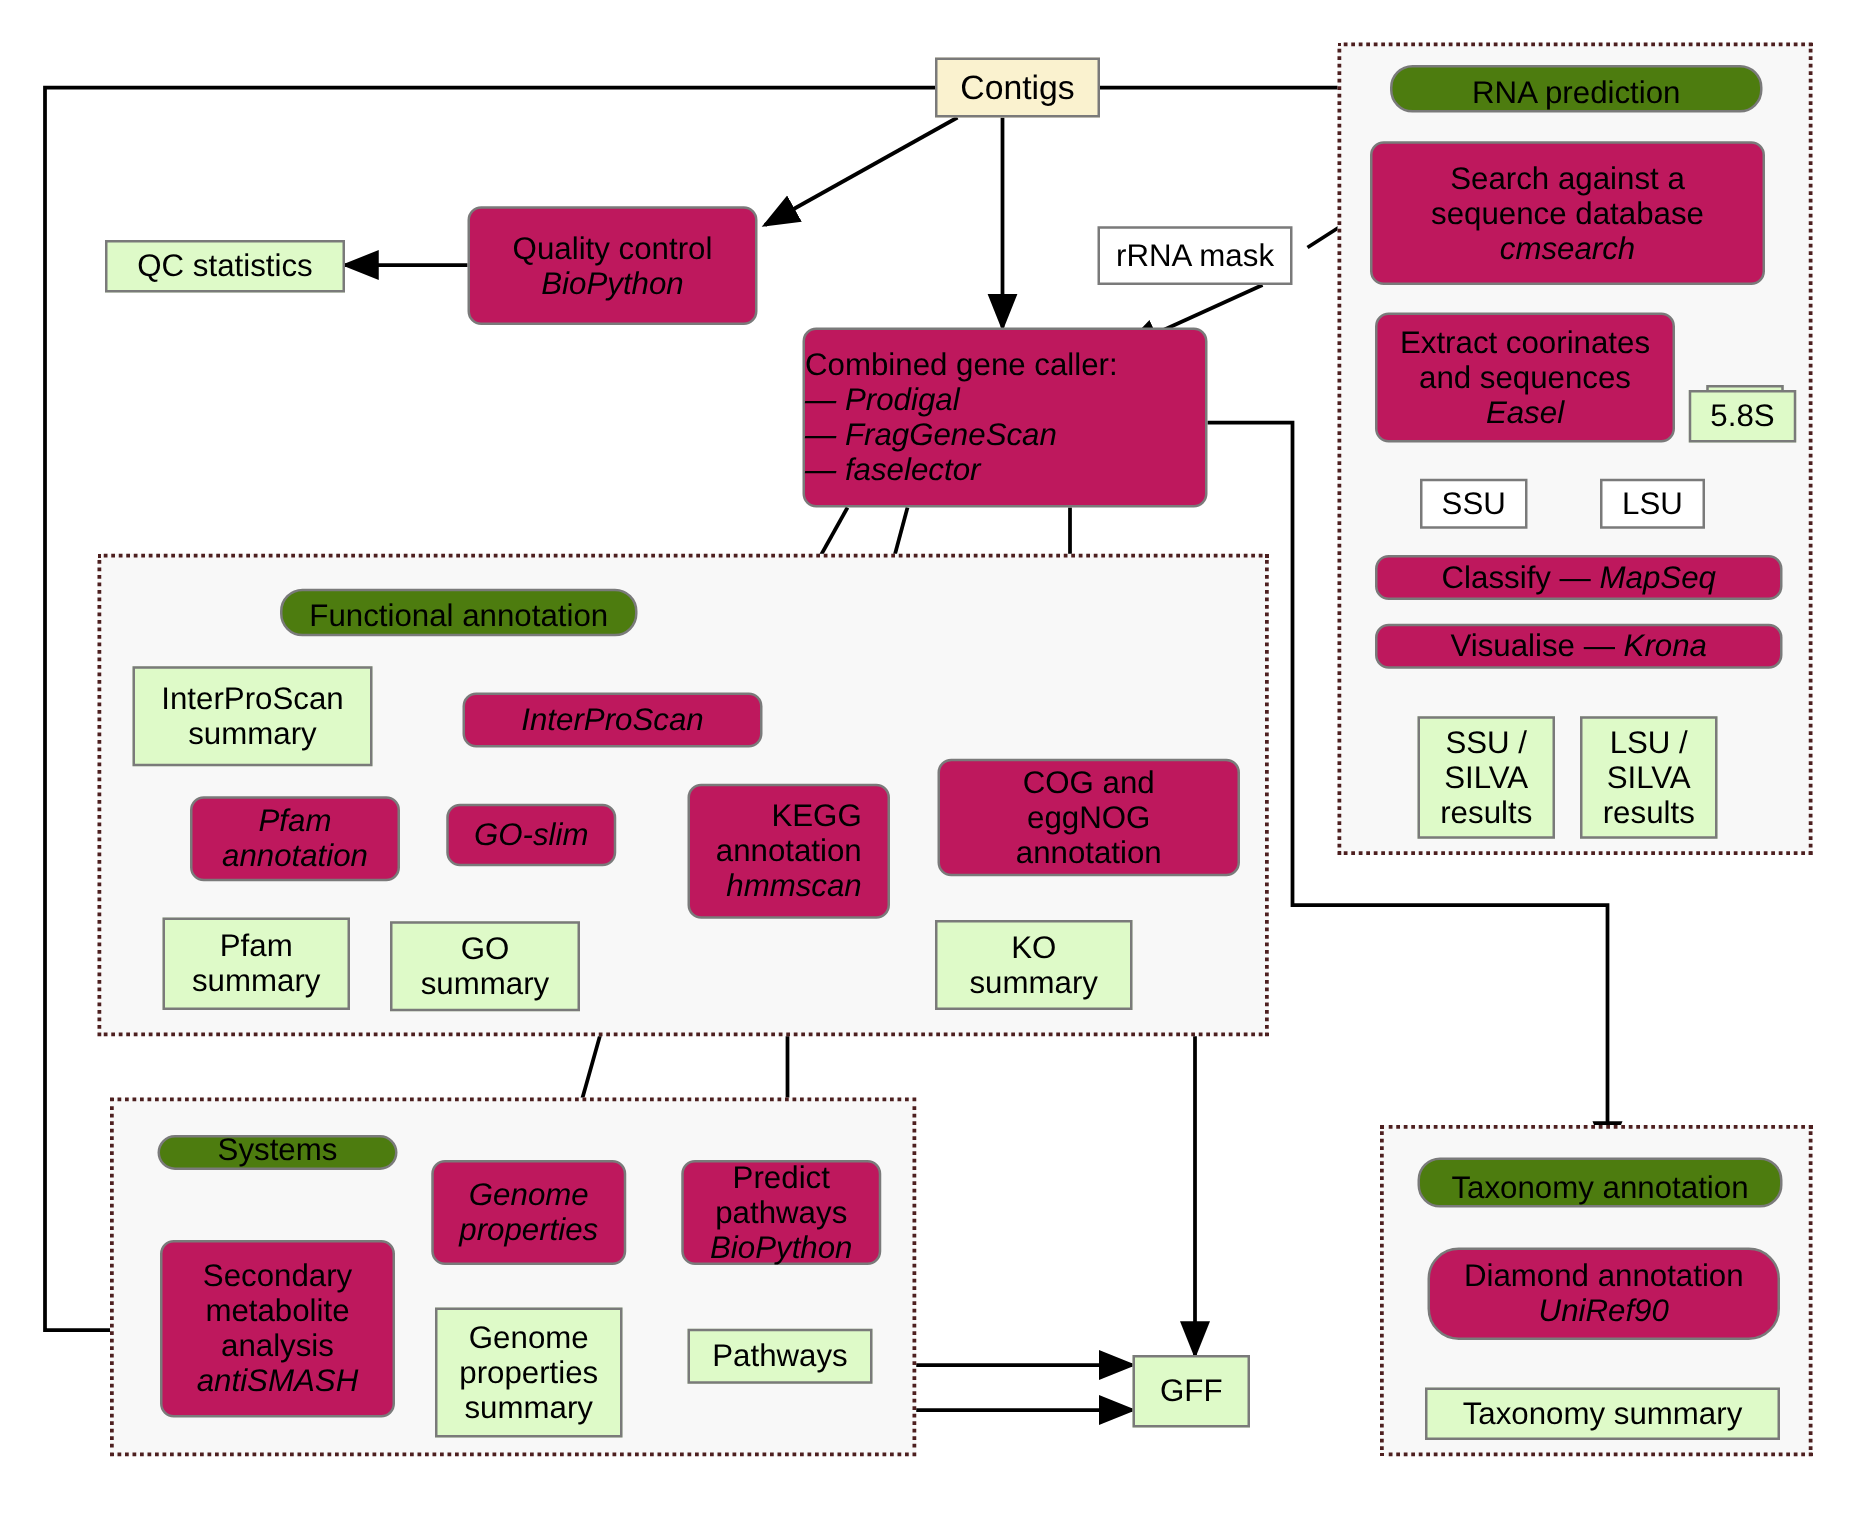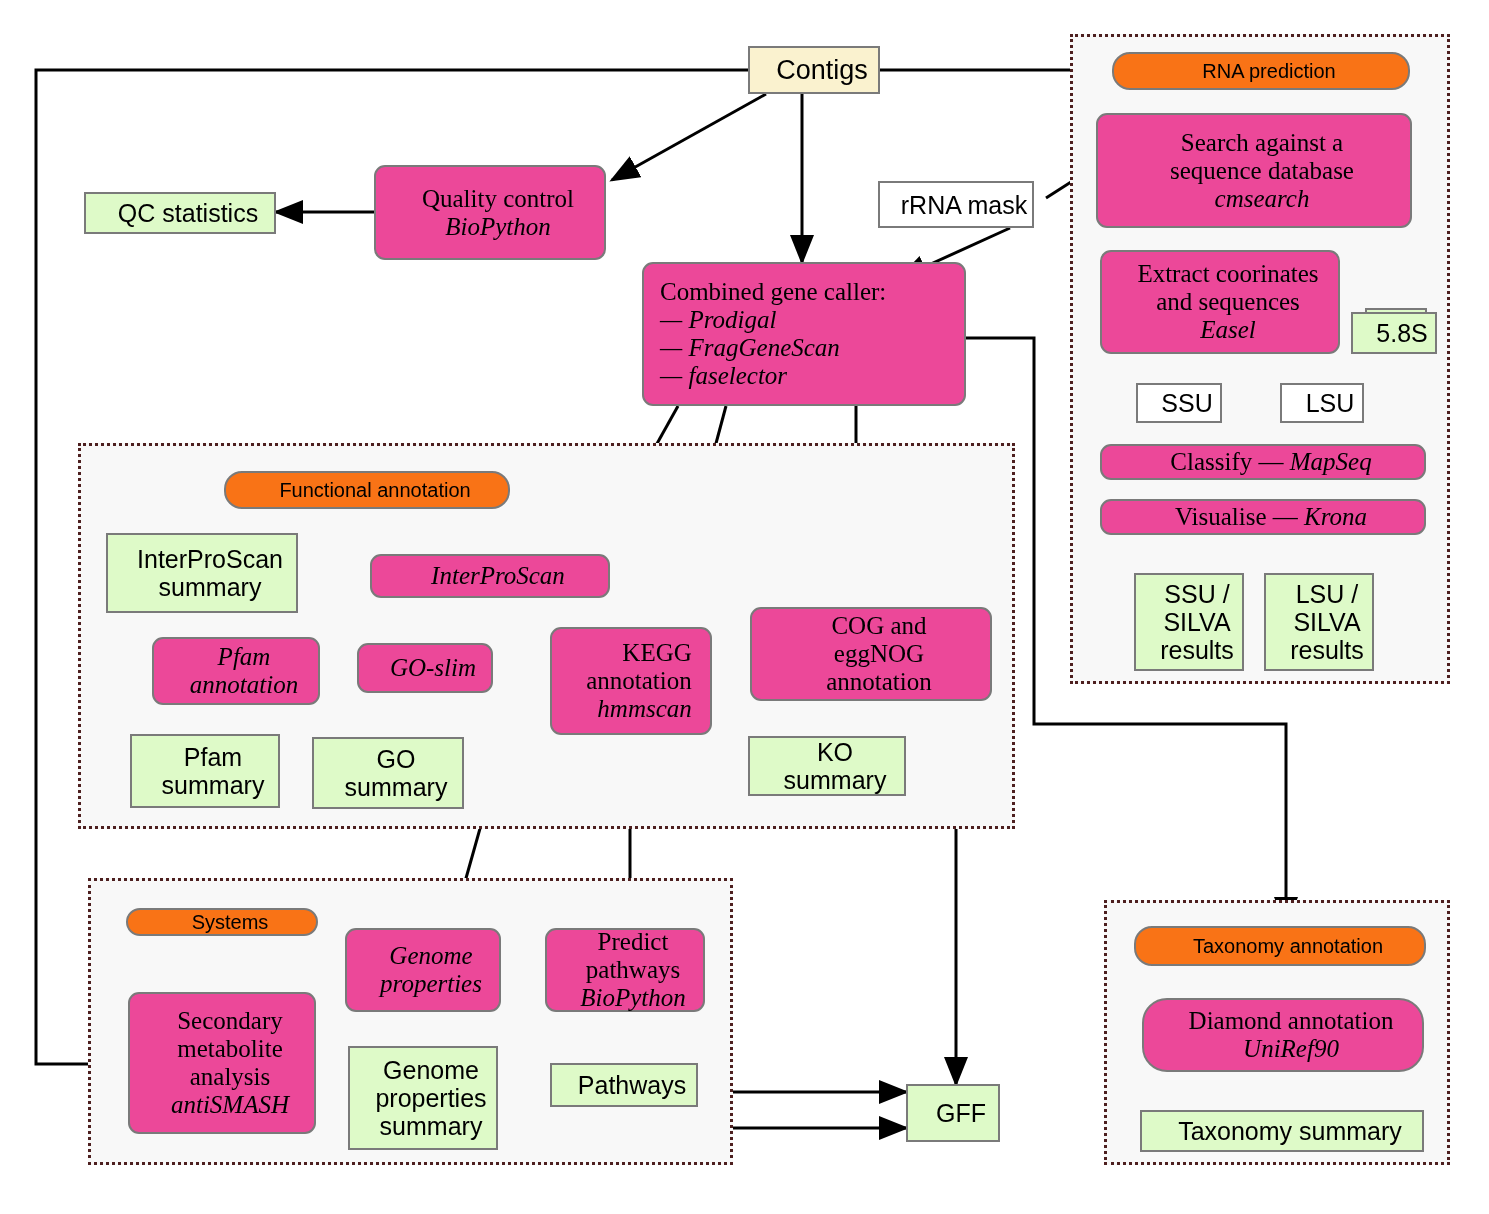--- a/index.html
+++ b/index.html
@@ -5,27 +5,27 @@
   html,body{margin:0;padding:0;background:#ffffff;}
   body{font-family:"Liberation Sans",sans-serif;}
   #canvas{position:relative;width:1489px;height:1214px;overflow:hidden;background:#fff;}
   svg#wires{position:absolute;left:0;top:0;width:1489px;height:1214px;overflow:visible;}
 
   .grp{position:absolute;box-sizing:border-box;background:#f8f8f8;
        border:3px dotted #4d1f1f;}
 
   .node{position:absolute;box-sizing:border-box;display:flex;
         align-items:center;justify-content:center;text-align:center;
-        line-height:1.12;color:#000;padding-left:16px;}
-
-  .proc{background:#ec4899;border:2px solid #7a7a7a;border-radius:11px;font-size:25px;font-family:Liberation Serif, serif;}
+        line-height:1.12;color:#000;}
+
+  .proc{background:#be185d;border:2px solid #7a7a7a;border-radius:11px;font-size:25px;}
   .out {background:#defac8;border:2px solid #7a7a7a;border-radius:0px;font-size:25px;}
   .plain{background:#ffffff;border:2px solid #7a7a7a;border-radius:0;font-size:25px;}
   .contig{background:#faf2cf;border:2px solid #7a7a7a;border-radius:0;font-size:27px;}
-  .hdr{background:#f97316;border:2px solid #7a7a7a;border-radius:18px;font-size:20px;}
+  .hdr{background:#4d7c0f;border:2px solid #7a7a7a;border-radius:18px;font-size:25px;align-items:flex-end;}
 
   .it{font-style:italic;}
   .lft{justify-content:flex-start;text-align:left;}
   .inner{display:block;}
 </style>
 </head>
 <body>
 
 <div id="canvas">
 
@@ -248,21 +248,21 @@
   </div>
 
   <div class="node proc" style="left:550px;top:627px;width:162px;height:108px;text-align:right;">
     <div>
       <span class="inner">KEGG</span>
       <span class="inner">annotation</span>
       <span class="inner it">hmmscan</span>
     </div>
   </div>
 
-  <div class="node out" style="left:748px;top:736px;width:158px;height:60px;">
+  <div class="node out" style="left:748px;top:736px;width:158px;height:72px;">
     <div>
       <span class="inner">KO</span>
       <span class="inner">summary</span>
     </div>
   </div>
 
   <div class="node proc" style="left:750px;top:607px;width:242px;height:94px;">
     <div>
       <span class="inner">COG and</span>
       <span class="inner">eggNOG</span>

